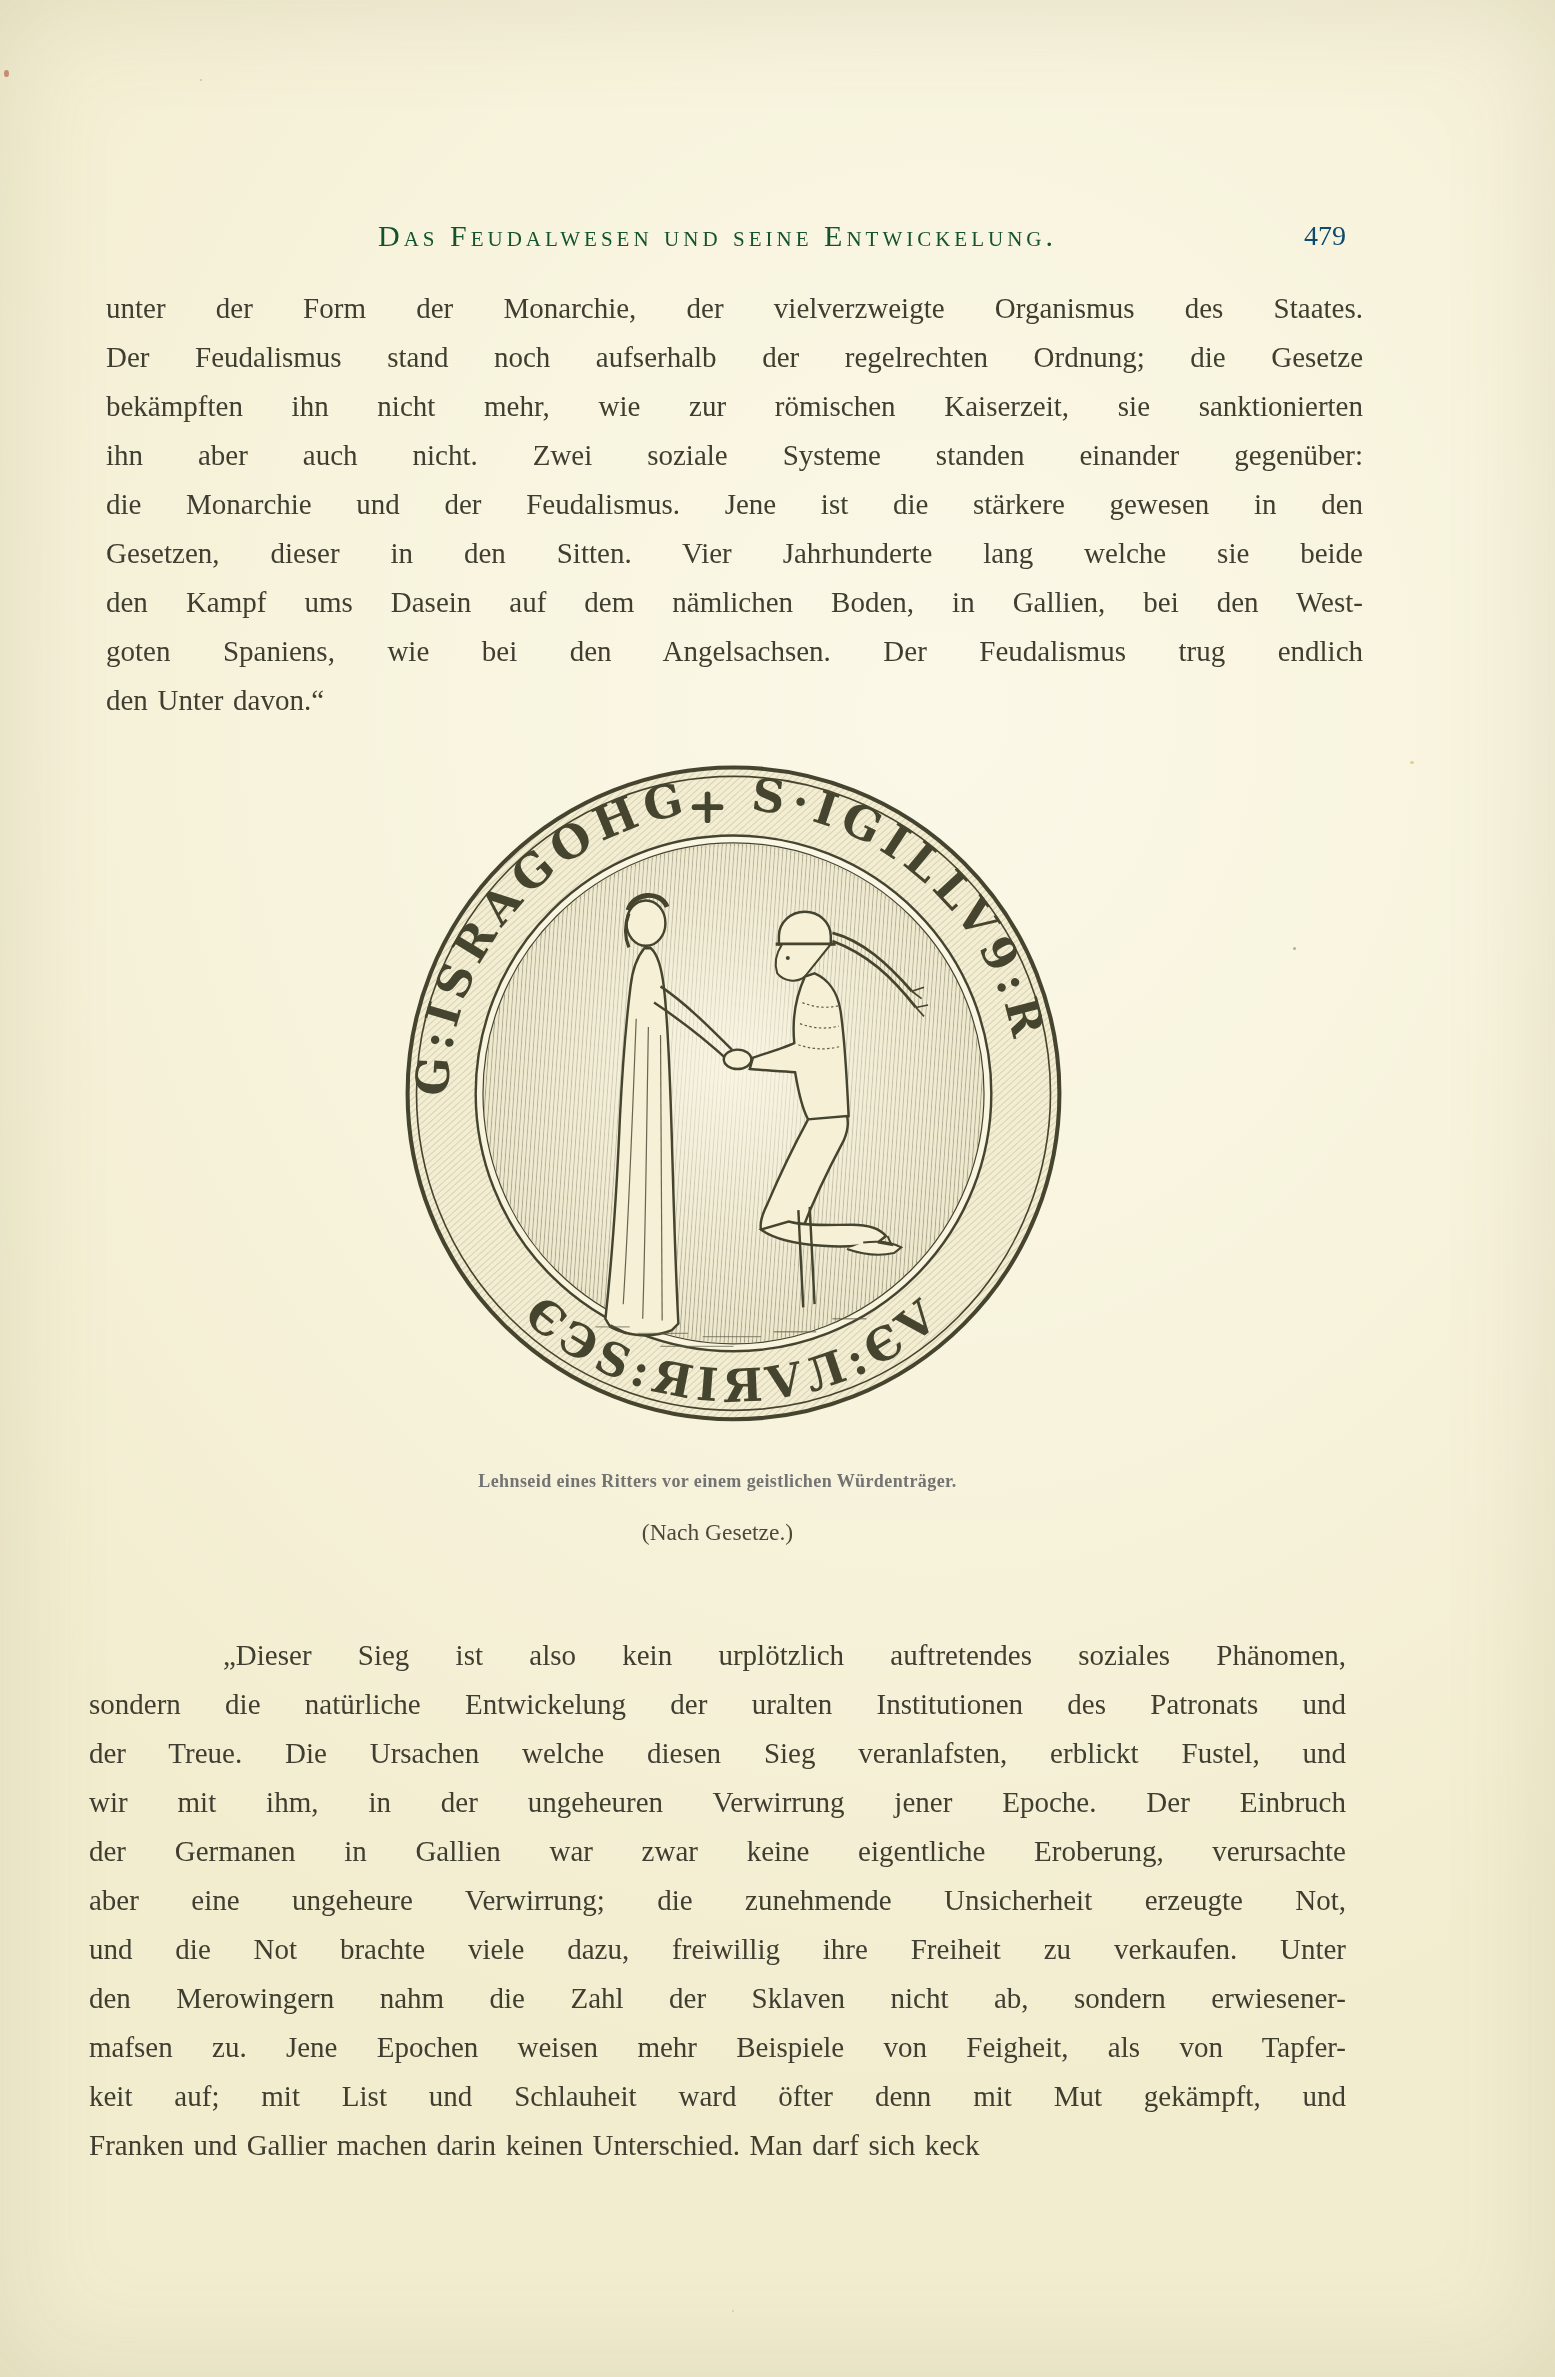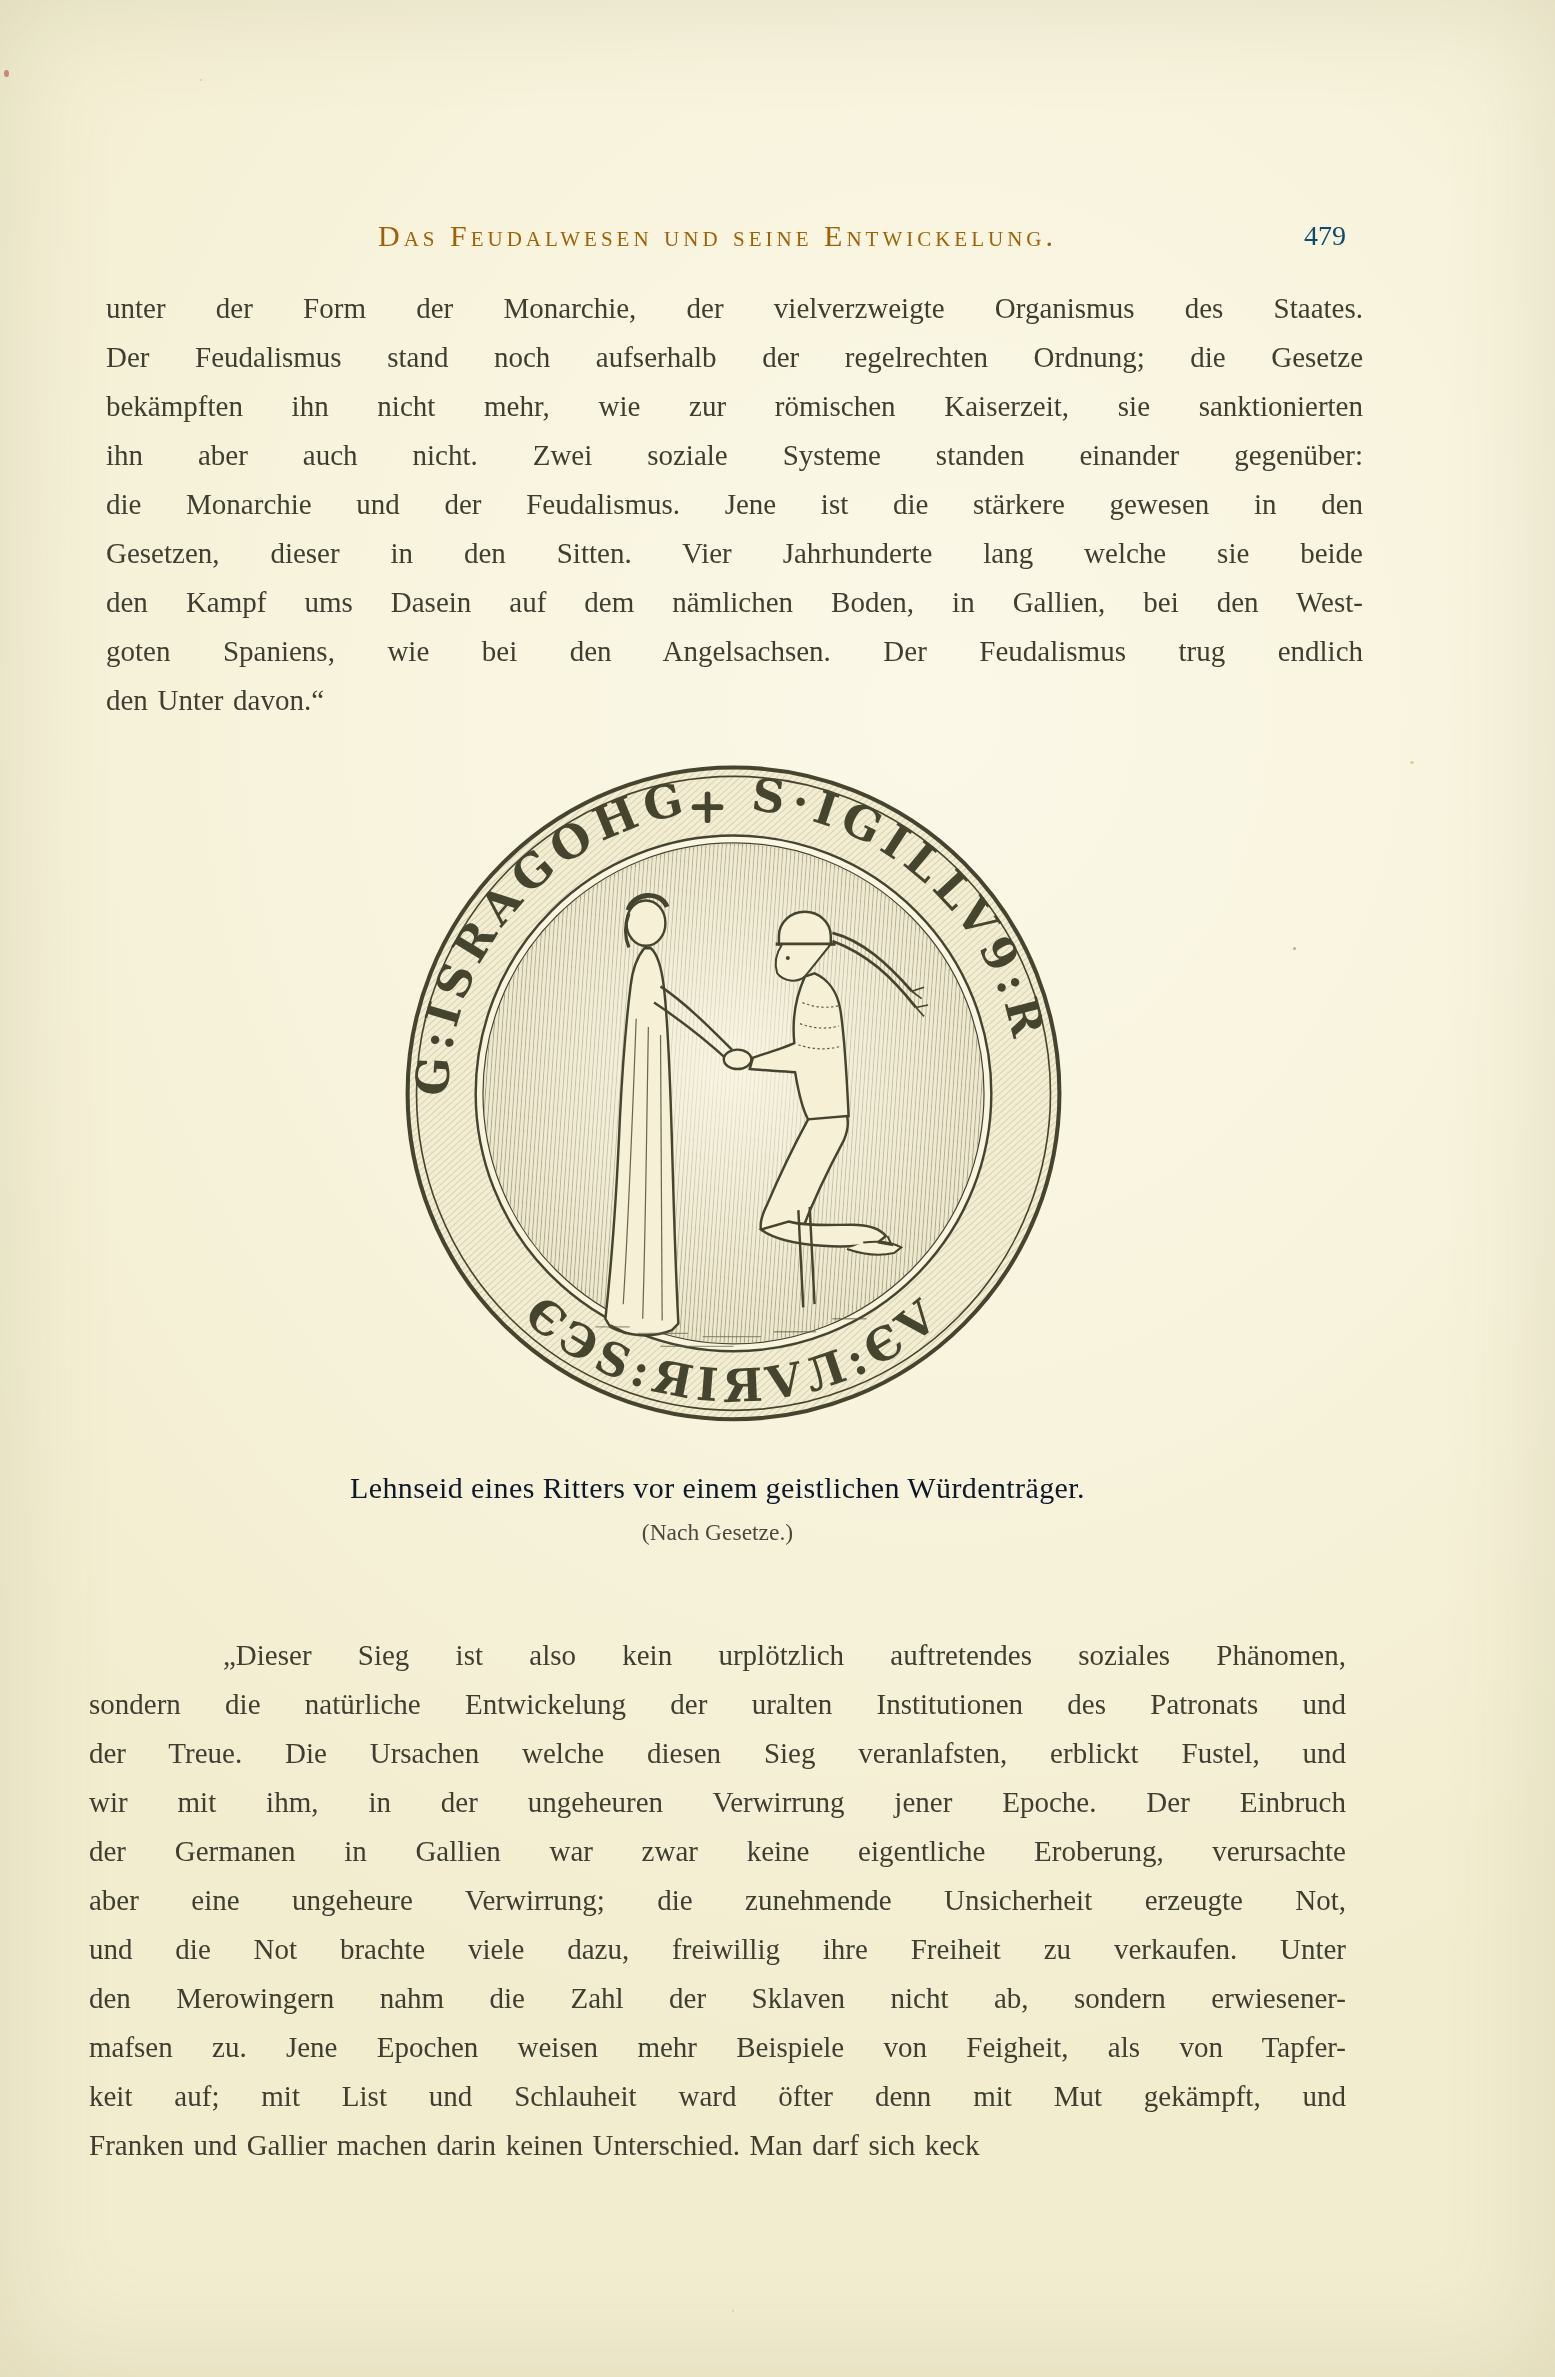--- a/index.html
+++ b/index.html
@@ -11,33 +11,33 @@
     color:#3f3e31;
   }
   .page{position:absolute;inset:0;}
   .page::after{
     content:"";position:absolute;inset:0;pointer-events:none;
     box-shadow:inset 0 0 114px rgba(120,110,70,.16);
   }
   .running-head{position:absolute;top:219px;left:89px;width:1257px;height:42px;}
   .head-title{
     display:block;text-align:center;
-    font-variant:small-caps;font-size:30px;letter-spacing:4px;color:#a16207;
+    font-variant:small-caps;font-size:30px;letter-spacing:4px;color:#14532d;
   }
   .folio{position:absolute;right:0;top:0.8px;font-size:28px;color:#0c4a6e;}
   .para{position:absolute;left:89px;width:1257px;font-size:29px;line-height:49px;word-spacing:.08em;}
   .p1{top:284px;margin-left:17px;}
   .p2{top:1589px;margin-top:42px;}
   .tline{text-align:justify;text-align-last:justify;white-space:normal;}
   .tline.last{text-align-last:left;}
   .tline.indent{text-indent:134px;}
   .seal-wrap{position:absolute;left:393px;top:759px;width:681px;height:672px;}
   .caption{
     position:absolute;top:1471px;left:89px;width:1257px;text-align:center;
-    font-size:30px;font-weight:normal;letter-spacing:0.4px;color:#0f172a;
+    font-size:18px;font-weight:bold;letter-spacing:0.4px;color:#737373;
   }
   .credit{
     position:absolute;top:1519px;left:89px;width:1257px;text-align:center;
     font-size:23.5px;color:#4a493c;
   }
   .speck{position:absolute;border-radius:50%;pointer-events:none;}
   .speck.s1{left:4px;top:70px;width:4.9px;height:7.3px;background:#b85c48;opacity:.65;}
   .speck.s2{left:1293px;top:947px;width:3.2px;height:3.2px;background:#6f6a52;opacity:.5;}
   .speck.s3{left:1410px;top:761px;width:4px;height:3.2px;background:#d9c97c;opacity:.85;}
   .speck.s4{left:200px;top:79px;width:2.4px;height:2.4px;background:#9b9478;opacity:.45;}

